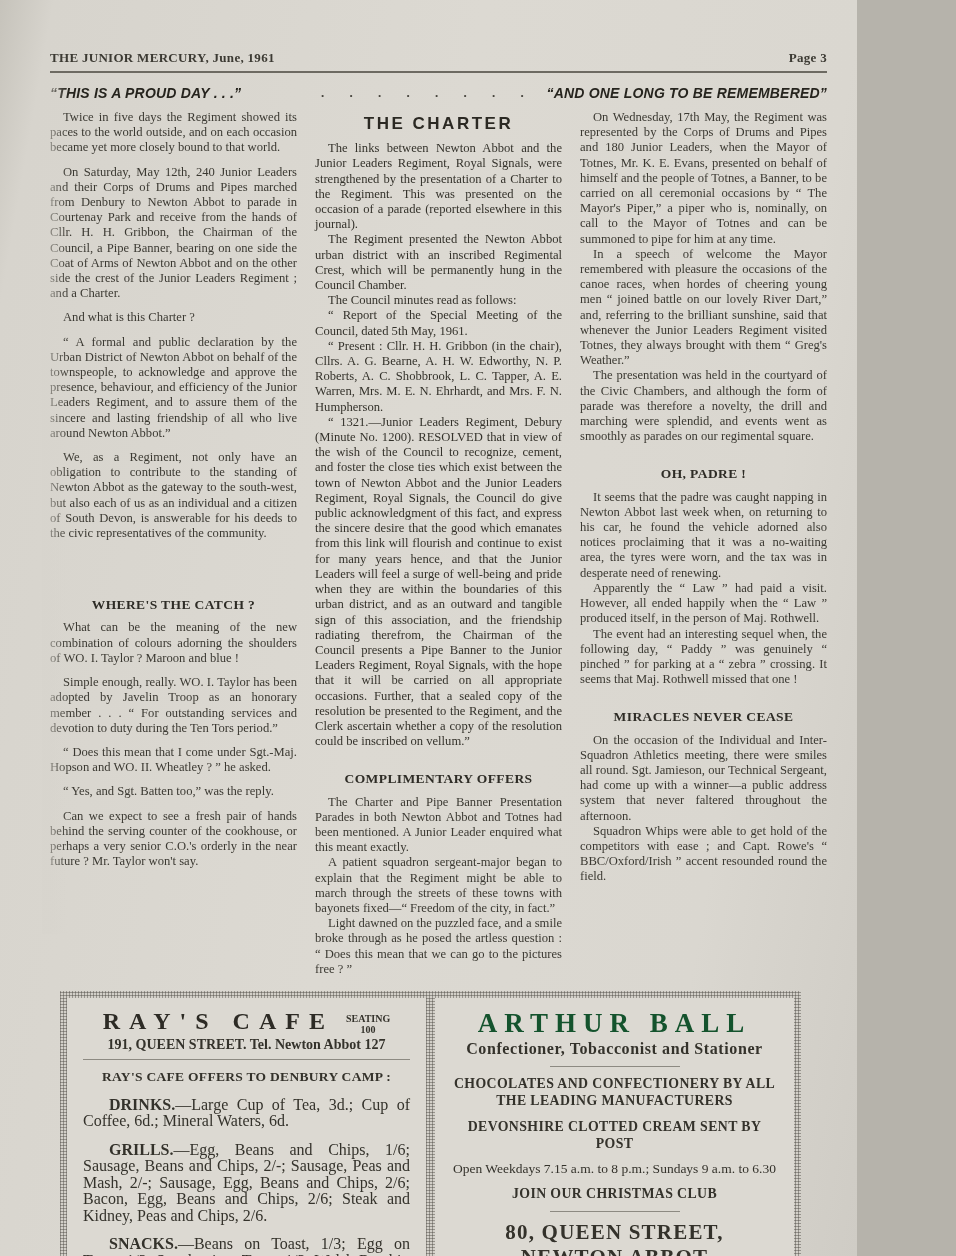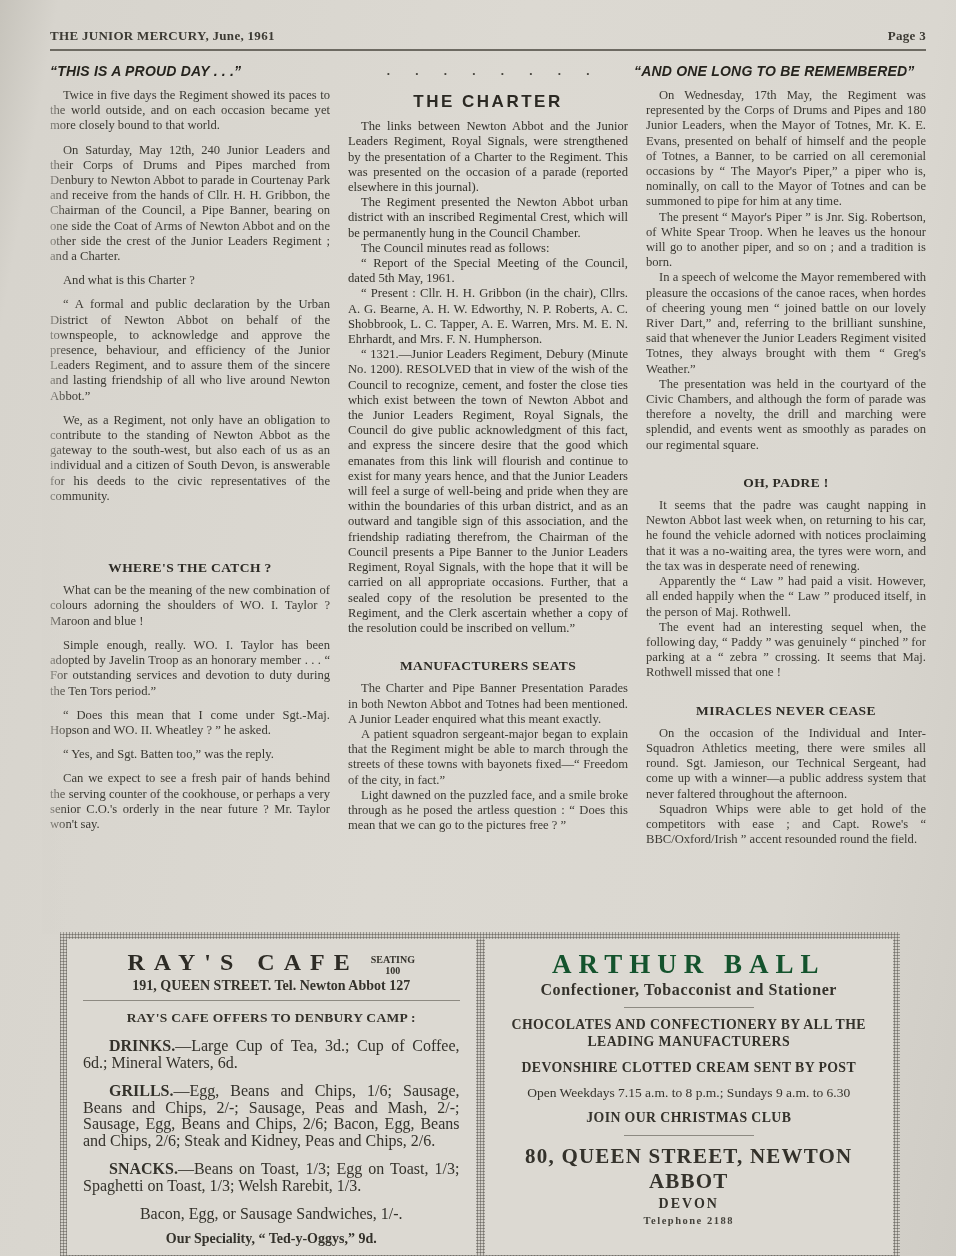--- a/index.html
+++ b/index.html
@@ -4,22 +4,22 @@
 <style>
   * { box-sizing: border-box; }
   html,body { margin:0; padding:0; }
   body {
     width:956px; height:1256px;
     font-family:"Liberation Serif", serif;
     background:#b6b3ab;
   }
   .page {
     position:relative;
-    width:956px; height:1256px;
-    padding:28px 30px 0 50px;
+    width:857px; height:1256px;
+    padding:50px 30px 0 50px;
     overflow:hidden;
     color:#38362f;
     background:linear-gradient(100deg,#c6c3bb 0%,#d7d4cd 5%,#dcd9d2 45%,#dad7d0 80%,#cfccc5 100%);
   }
   .page::after {
     content:''; position:absolute; left:42px; top:84px; width:26px; height:850px;
     background:linear-gradient(90deg, rgba(215,212,205,.75), rgba(215,212,205,0));
     pointer-events:none;
   }
 
@@ -113,34 +113,33 @@
 
     <section class="col col-mid">
       <h2 class="charter-head">THE CHARTER</h2>
       <div>
           <p class="para b">The links between Newton Abbot and the Junior Leaders Regiment, Royal Signals, were strengthened by the presentation of a Charter to the Regiment.  This was presented on the occasion of a parade (reported elsewhere in this journal).</p>
           <p class="para b">The Regiment presented the Newton Abbot urban district with an inscribed Regimental Crest, which will be permanently hung in the Council Chamber.</p>
           <p class="para b">The Council minutes read as follows:</p>
           <p class="para b">“ Report of the Special Meeting of the Council, dated 5th May, 1961.</p>
           <p class="para b">“ Present :  Cllr. H. H. Gribbon (in the chair), Cllrs. A. G. Bearne, A. H. W. Edworthy, N. P. Roberts, A. C. Shobbrook, L. C. Tapper, A. E. Warren, Mrs. M. E. N. Ehrhardt, and Mrs. F. N. Humpherson.</p>
           <p class="para b">“ 1321.—Junior Leaders Regiment, Debury (Minute No. 1200).  RESOLVED that in view of the wish of the Council to recognize, cement, and foster the close ties which exist between the town of Newton Abbot and the Junior Leaders Regiment, Royal Signals, the Council do give public acknowledgment of this fact, and express the sincere desire that the good which emanates from this link will flourish and continue to exist for many years hence, and that the Junior Leaders will feel a surge of well-being and pride when they are within the boundaries of this urban district, and as an outward and tangible sign of this association, and the friendship radiating therefrom, the Chairman of the Council presents a Pipe Banner to the Junior Leaders Regiment, Royal Signals, with the hope that it will be carried on all appropriate occasions.  Further, that a sealed copy of the resolution be presented to the Regiment, and the Clerk ascertain whether a copy of the resolution could be inscribed on vellum.”</p>
-          <h3 class="subhead">MANUFACTURERS SEATS</h3>
+          <h3 class="subhead">COMPLIMENTARY OFFERS</h3>
           <p class="para">The Charter and Pipe Banner Presentation Parades in both Newton Abbot and Totnes had been mentioned.  A Junior Leader enquired what this meant exactly.</p>
           <p class="para">A patient squadron sergeant-major began to explain that the Regiment might be able to march through the streets of these towns with bayonets fixed—“ Freedom of the city, in fact.”</p>
           <p class="para">Light dawned on the puzzled face, and a smile broke through as he posed the artless question :  “ Does this mean that we can go to the pictures free ? ”</p>
         </div>
     </section>
 
     <section class="col col-right">
         <p class="para">On Wednesday, 17th May, the Regiment was represented by the Corps of Drums and Pipes and 180 Junior Leaders, when the Mayor of Totnes, Mr. K. E. Evans, presented on behalf of himself and the people of Totnes, a Banner, to be carried on all ceremonial occasions by “ The Mayor's Piper,” a piper who is, nominally, on call to the Mayor of Totnes and can be summoned to pipe for him at any time.</p>
-        <p class="para">The present “ Mayor's Piper ” is Jnr. Sig. Robertson, of White Spear Troop. When he leaves us the honour will go to another piper, and so on ;  and a tradition is born.</p>
         <p class="para">In a speech of welcome the Mayor remembered with pleasure the occasions of the canoe races, when hordes of cheering young men “ joined battle on our lovely River Dart,” and, referring to the brilliant sunshine, said that whenever the Junior Leaders Regiment visited Totnes, they always brought with them “ Greg's Weather.”</p>
         <p class="para">The presentation was held in the courtyard of the Civic Chambers, and although the form of parade was therefore a novelty, the drill and marching were splendid, and events went as smoothly as parades on our regimental square.</p>
         <h3 class="subhead">OH, PADRE !</h3>
-        <p class="para">It seems that the padre was caught napping in Newton Abbot last week when, on returning to his car, he found the vehicle adorned with notices proclaiming that it was a no-waiting area, the tyres were worn, and the tax was in desperate need of renewing.</p>
+        <p class="para">It seems that the padre was caught napping in Newton Abbot last week when, on returning to his car, he found the vehicle adorned also notices proclaiming that it was a no-waiting area, the tyres were worn, and the tax was in desperate need of renewing.</p>
         <p class="para">Apparently the “ Law ” had paid a visit. However, all ended happily when the “ Law ” produced itself, in the person of Maj. Rothwell.</p>
         <p class="para">The event had an interesting sequel when, the following day, “ Paddy ” was genuinely “ pinched ” for parking at a “ zebra ” crossing.  It seems that Maj. Rothwell missed that one !</p>
         <h3 class="subhead">MIRACLES NEVER CEASE</h3>
         <p class="para">On the occasion of the Individual and Inter-Squadron Athletics meeting, there were smiles all round.  Sgt. Jamieson, our Technical Sergeant, had come up with a winner—a public address system that never faltered throughout the afternoon.</p>
         <p class="para">Squadron Whips were able to get hold of the competitors with ease ;  and Capt. Rowe's “ BBC/Oxford/Irish ” accent resounded round the field.</p>
       </section>
   </main>
 
   <section class="ads">
 

